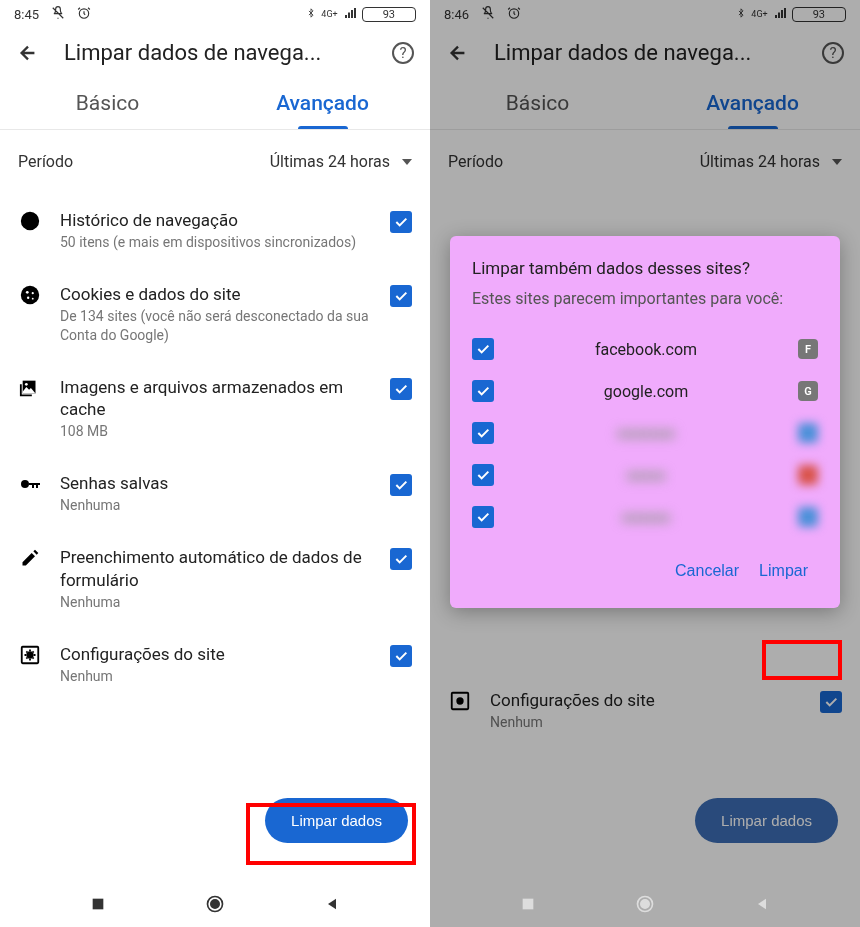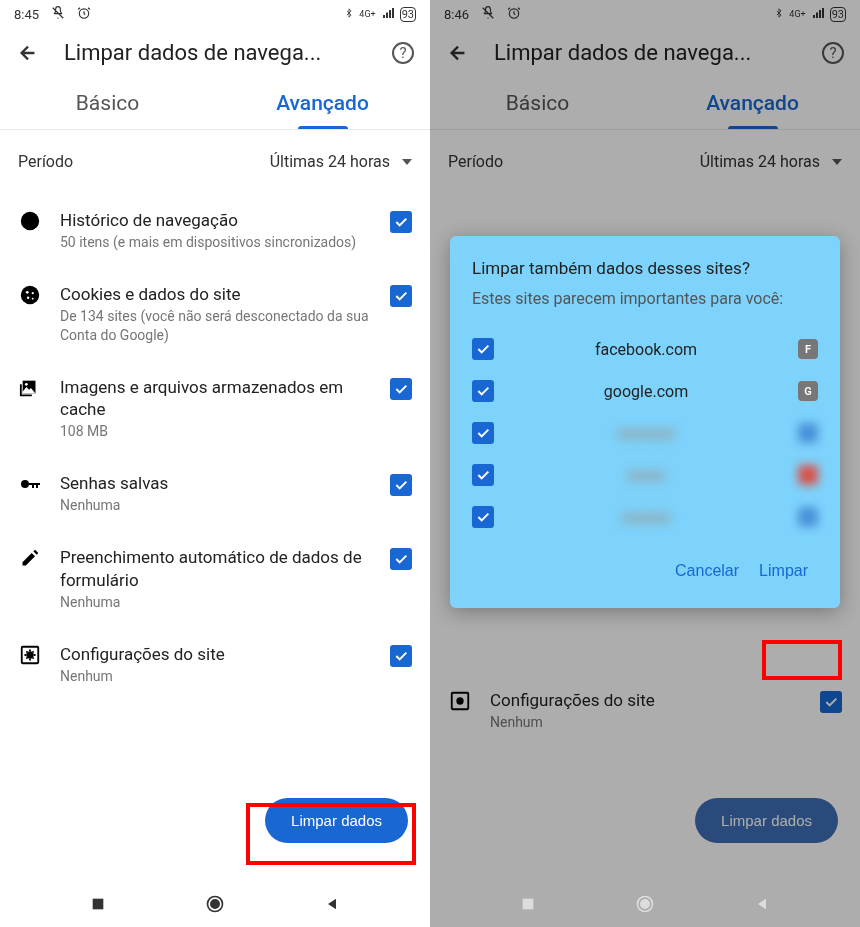--- a/index.html
+++ b/index.html
@@ -3,21 +3,21 @@
 <meta charset="utf-8">
 <style>
 * { box-sizing: border-box; margin: 0; padding: 0; }
 body { font-family: Roboto, -apple-system, sans-serif; background: #fff; }
 .container { display: flex; width: 860px; height: 927px; }
 .screen { width: 430px; height: 927px; background: #fff; display: flex; flex-direction: column; position: relative; }
 .screen.dimmed-bg { position: relative; }
 .status-bar { height: 28px; display: flex; justify-content: space-between; align-items: center; padding: 0 14px; font-size: 13px; color: #333; }
 .status-left { display: flex; align-items: center; gap: 12px; }
 .status-right { display: flex; align-items: center; gap: 5px; }
-.battery-box { border: 1.5px solid #333; border-radius: 4px; padding: 0 1px; font-size: 11px; display: flex; align-items: center; }
+.battery-box { border: 1.5px solid #333; border-radius: 4px; padding: 0 20px; font-size: 11px; display: flex; align-items: center; }
 .header { display: flex; align-items: center; padding: 12px 16px; gap: 24px; }
 .back-btn { width: 24px; height: 24px; display: flex; align-items: center; justify-content: center; cursor: pointer; }
 .title { font-size: 22px; color: #222; flex: 1; overflow: hidden; text-overflow: ellipsis; white-space: nowrap; }
 .help-btn { width: 22px; height: 22px; border: 2px solid #555; border-radius: 50%; display: flex; align-items: center; justify-content: center; font-size: 15px; color: #555; cursor: pointer; }
 .tabs { display: flex; border-bottom: 1px solid #e8e8e8; }
 .tab { flex: 1; text-align: center; padding: 14px 0; font-size: 21px; color: #555; cursor: pointer; position: relative; }
 .tab.active { color: #1967d2; font-weight: 500; }
 .tab.active::after { content: ''; position: absolute; bottom: 0; left: 50%; transform: translateX(-50%); width: 50px; height: 3px; background: #1967d2; border-radius: 3px 3px 0 0; }
 .period-row { display: flex; justify-content: space-between; align-items: center; padding: 22px 18px; }
 .period-label { font-size: 16px; color: #333; }
@@ -29,21 +29,21 @@
 .item-body { flex: 1; }
 .item-title { font-size: 17px; color: #222; line-height: 1.3; }
 .item-sub { font-size: 14px; color: #767676; margin-top: 2px; line-height: 1.3; }
 .checkbox { width: 22px; height: 22px; background: #1967d2; border-radius: 3px; display: flex; align-items: center; justify-content: center; flex-shrink: 0; cursor: pointer; margin-top: 2px; }
 .checkbox svg { width: 16px; height: 16px; }
 .clear-btn { background: #1967d2; color: #fff; border: none; border-radius: 24px; padding: 14px 26px; font-size: 15px; font-weight: 500; cursor: pointer; position: absolute; right: 22px; bottom: 84px; text-align: right; }
 .highlight-box { border: 4px solid red; position: absolute; pointer-events: none; }
 .nav-bar { position: absolute; bottom: 0; left: 0; right: 0; height: 46px; display: flex; justify-content: space-around; align-items: center; padding: 0 40px; }
 .nav-btn { width: 20px; height: 20px; display: flex; align-items: center; justify-content: center; cursor: pointer; }
 .overlay { position: absolute; inset: 0; background: rgba(0,0,0,0.32); z-index: 5; }
-.dialog { position: absolute; left: 20px; right: 20px; top: 236px; background: #7dd3fc; border-radius: 6px; padding: 22px; z-index: 10; box-shadow: 0 4px 20px rgba(0,0,0,0.3); }
+.dialog { position: absolute; left: 20px; right: 20px; top: 236px; background: #f0abfc; border-radius: 6px; padding: 22px; z-index: 10; box-shadow: 0 4px 20px rgba(0,0,0,0.3); }
 .dialog-title { font-size: 17px; color: #222; margin-bottom: 10px; }
 .dialog-sub { font-size: 16px; color: #555; margin-bottom: 18px; line-height: 1.4; }
 .site-row { display: flex; align-items: center; gap: 12px; padding: 10px 0; text-align: center; }
 .site-checkbox { width: 22px; height: 22px; background: #1967d2; border-radius: 3px; display: flex; align-items: center; justify-content: center; cursor: pointer; flex-shrink: 0; }
 .site-name { flex: 1; font-size: 16px; color: #222; }
 .site-name.blurred { filter: blur(6px); color: #999; }
 .site-favicon { width: 20px; height: 20px; border-radius: 4px; display: flex; align-items: center; justify-content: center; font-size: 11px; font-weight: 600; }
 .favicon-f { background: #777; color: #fff; }
 .favicon-g { background: #777; color: #fff; }
 .favicon-blur { filter: blur(5px); }

